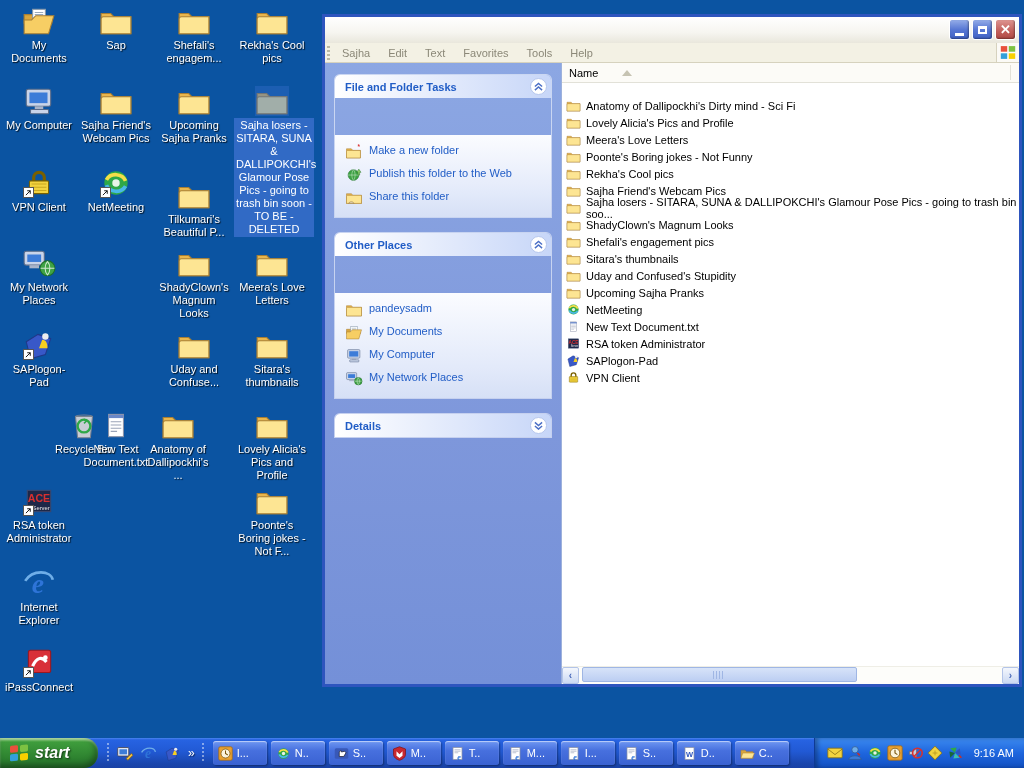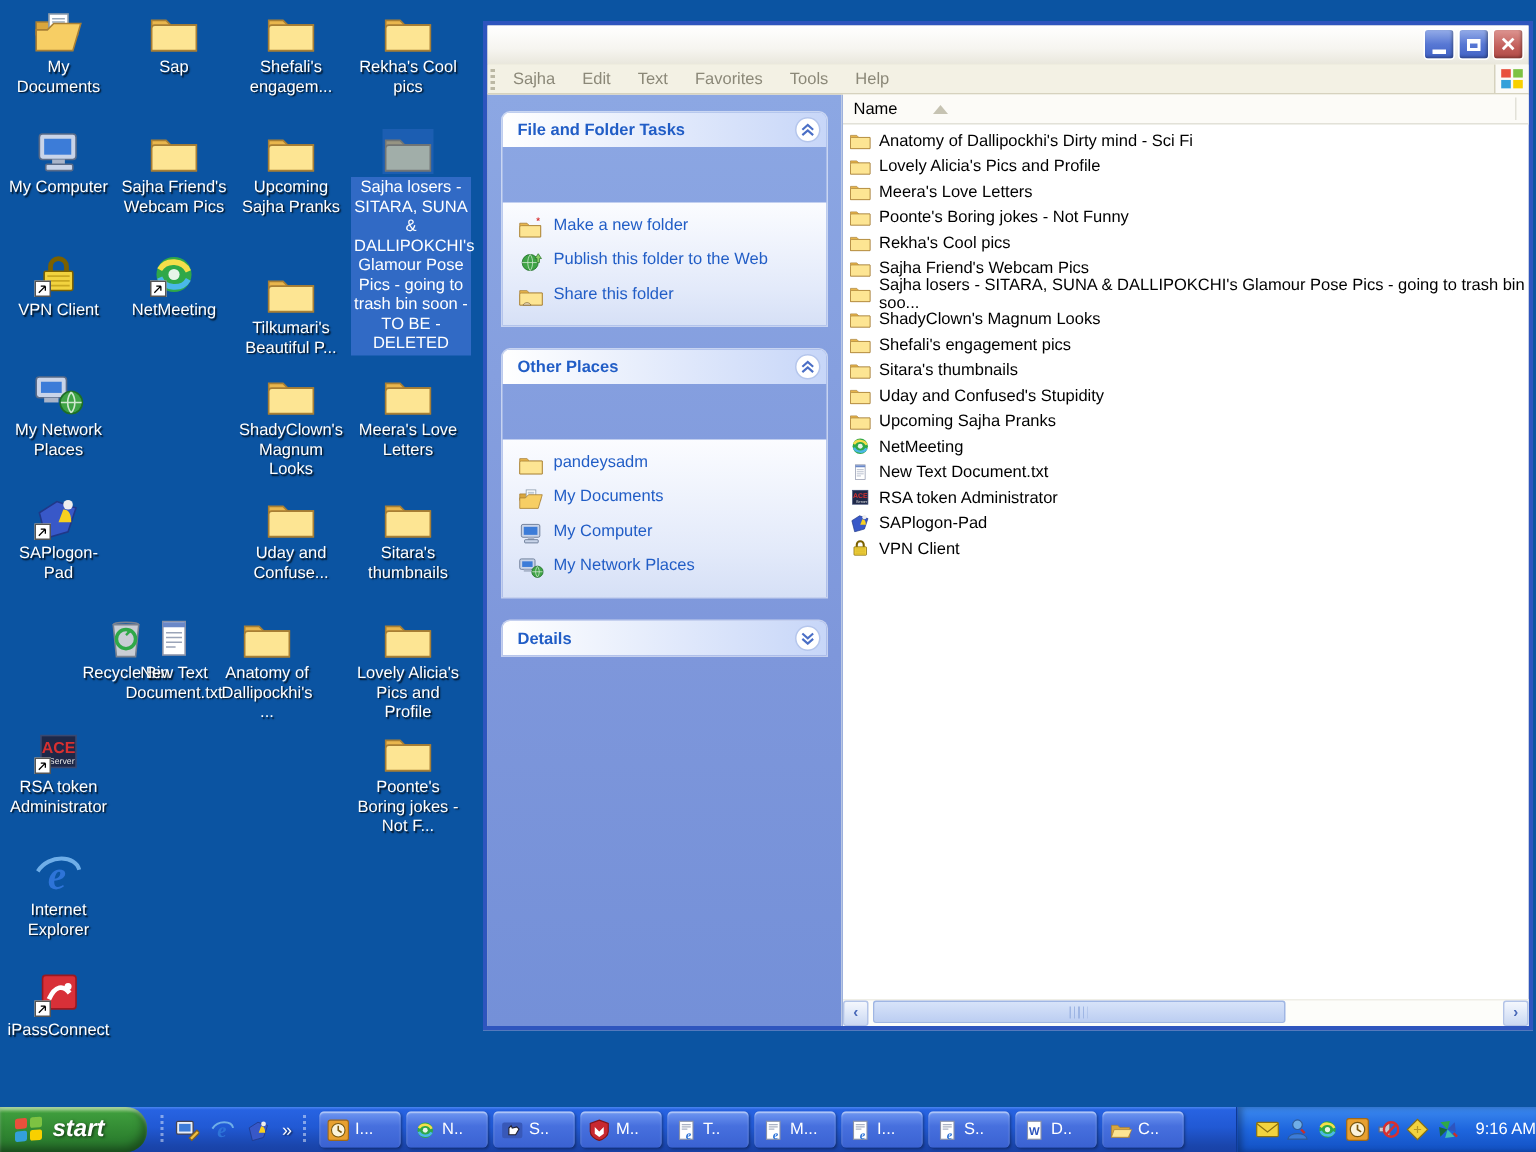--- a/index.html
+++ b/index.html
@@ -60,21 +60,21 @@
   .tp-ic{width:18px;height:15px;flex:0 0 auto;}
   .tp-ic svg{width:18px;height:15px;display:block;}
   .tp-label{line-height:13px;}
   
   .file-area{flex:1;background:#fff;display:flex;flex-direction:column;min-width:0;border-left:1px solid #9DB1DC;}
   .list-header{height:19px;flex:0 0 auto;background:#FCFBF7;border-bottom:1px solid #E2E1D8;
     display:flex;align-items:center;padding-left:7px;position:relative;cursor:pointer;}
   .sort-tri{width:0;height:0;border-left:5px solid transparent;border-right:5px solid transparent;
     border-bottom:6px solid #C6C3B2;margin-left:24px;}
   .col-divider{position:absolute;right:8px;top:2px;bottom:2px;width:1px;background:#E2E1D8;}
-  .file-list{flex:1;overflow:hidden;padding-top:2px;}
+  .file-list{flex:1;overflow:hidden;padding-top:2px;margin-top:12px;}
   .f-row{height:17px;display:flex;align-items:center;gap:5px;padding-left:4px;color:#000;cursor:pointer;}
   .f-ic{width:15px;height:13px;flex:0 0 auto;}
   .f-ic svg{width:15px;height:13px;display:block;}
   .h-scroll{height:17px;flex:0 0 auto;display:flex;background:#FDFDFA;border-top:1px solid #EFEEE6;}
   .hs-btn{width:17px;height:100%;background:linear-gradient(180deg,#F4F7FD 0%,#CBD9F3 100%);
     border:1px solid #B3C4E8;box-sizing:border-box;border-radius:2px;color:#4868B8;
     display:flex;align-items:center;justify-content:center;font-size:10px;font-weight:bold;cursor:pointer;}
   .hs-track{flex:1;position:relative;}
   .hs-thumb{position:absolute;left:3px;top:0;height:15px;width:65%;border-radius:2px;cursor:grab;
     background:linear-gradient(180deg,#D7E3F9 0%,#BCCEF2 100%);border:1px solid #9FB6E4;box-sizing:border-box;
@@ -98,21 +98,21 @@
   .ql-more{color:#fff;font-size:12px;cursor:pointer;text-shadow:1px 1px 1px rgba(0,0,0,.5);}
   .task-btns{display:flex;gap:4px;flex:1;align-items:center;}
   .task-btn{width:54px;height:24px;flex:0 0 auto;border-radius:3px;cursor:pointer;
     background:linear-gradient(180deg,#6F97F2 0%,#4770DE 40%,#3A62D2 100%);
     box-shadow:inset 0 1px 1px rgba(255,255,255,.55),1px 1px 2px rgba(0,0,0,.35);
     display:flex;align-items:center;gap:4px;padding:0 5px;box-sizing:border-box;
     color:#fff;overflow:hidden;white-space:nowrap;}
   .task-btn .tb-ic{width:15px;height:15px;flex:0 0 auto;}
   .task-btn .tb-ic svg{width:15px;height:15px;display:block;}
   .sys-tray{flex:0 0 auto;height:30px;display:flex;align-items:center;gap:4px;
-    padding:0 0 0 12px;
+    padding:0 10px 0 12px;
     background:linear-gradient(180deg,#3C8AF0 0%,#1E66DE 50%,#1250C2 100%);
     border-left:1px solid #0E3A94;box-shadow:inset 3px 0 4px rgba(0,0,0,.3);}
   .tray-ic{width:16px;height:16px;cursor:pointer;}
   .tray-ic svg{width:16px;height:16px;display:block;}
   .tray-clock{color:#fff;margin-left:7px;font-size:11px;}
 </style>
 </head>
 <body>
 
 <div id="desktop-icons">

